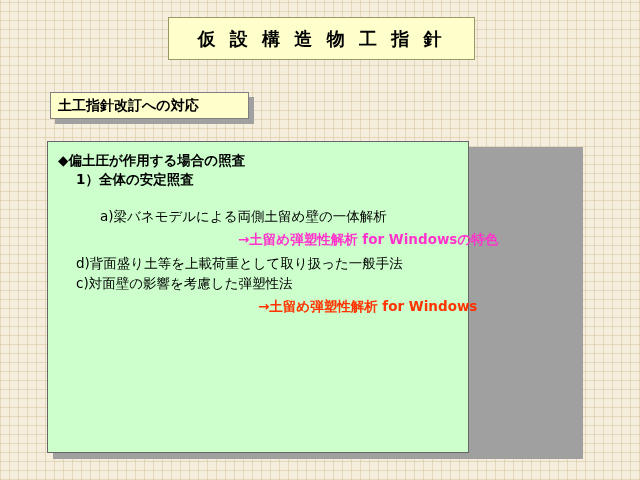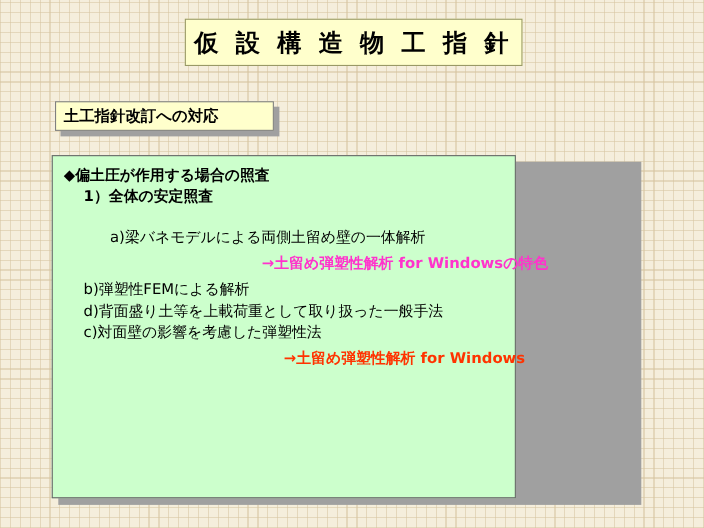--- a/index.html
+++ b/index.html
@@ -31,21 +31,21 @@
     width: 305px;
     height: 41px;
     background: #ffffcc;
     border: 1px solid #999966;
     display: flex;
     align-items: center;
     justify-content: center;
   }
   .title-text {
     font-family: "DejaVu Sans", sans-serif;
-    font-size: 22px;
+    font-size: 18px;
     font-weight: bold;
     color: #000000;
     letter-spacing: 4px;
     white-space: nowrap;
   }
 
   
   .sub-wrap {
     position: absolute;
     left: 50px;
@@ -152,21 +152,20 @@
 
       <div class="gap"></div>
 
 
       <div class="line lv2">a)梁バネモデルによる両側土留め壁の一体解析</div>
 
       <div class="gap-sm"></div>
       <div class="arrow-line magenta">→土留め弾塑性解析 for Windowsの特色</div>
 
       <div class="gap-sm"></div>
-      <div class="line lv1">b)弾塑性FEMによる解析</div>
       <div class="line lv1">d)背面盛り土等を上載荷重として取り扱った一般手法</div>
       <div class="line lv1">c)対面壁の影響を考慮した弾塑性法</div>
 
       <div class="gap-sm"></div>
       <div class="arrow-line red2">→土留め弾塑性解析 for Windows</div>
 
     </div>
   </div>
 
 </div>

